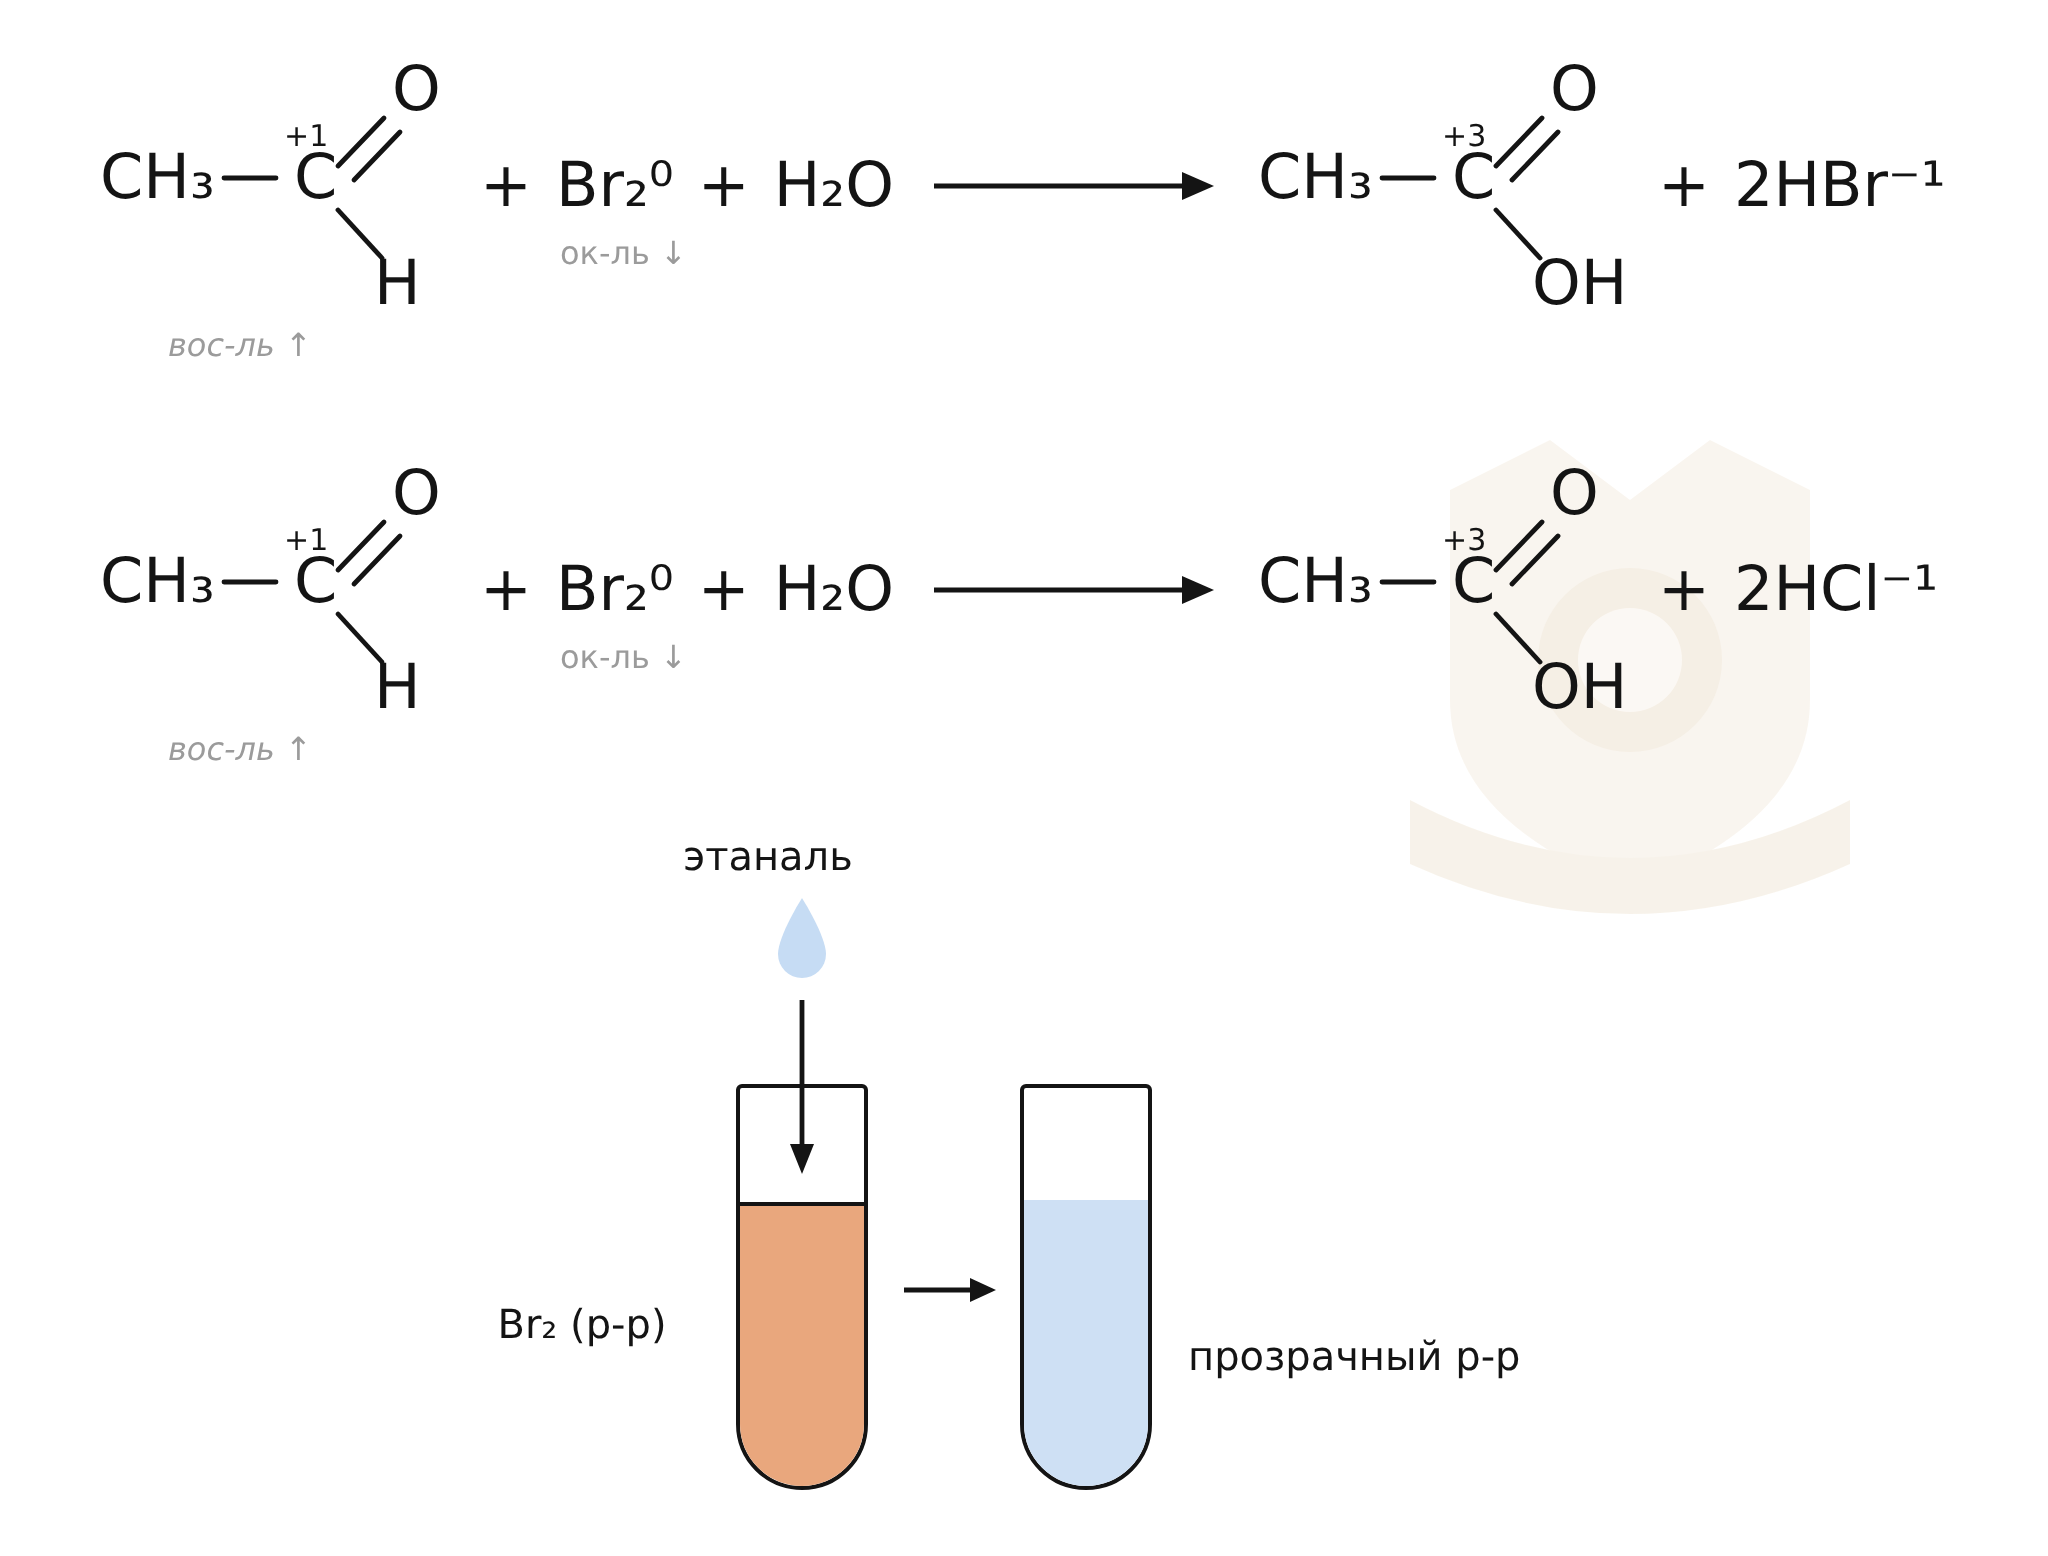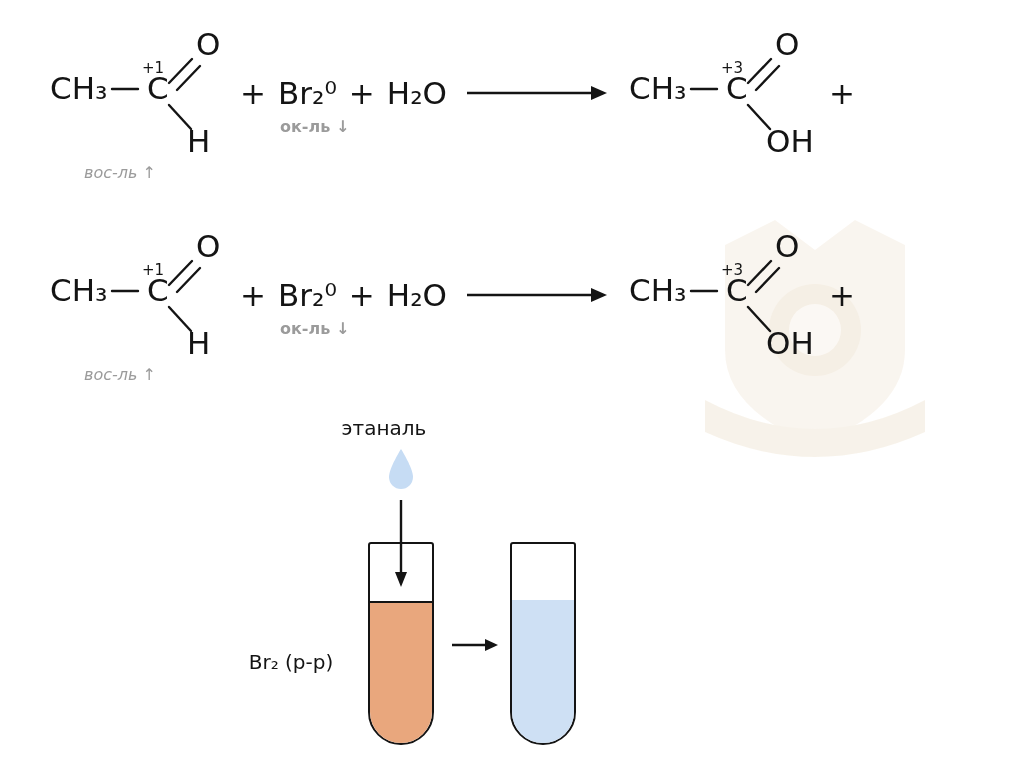--- a/index.html
+++ b/index.html
@@ -35,21 +35,21 @@
 
   .term { font-size: 31px; white-space: nowrap; }
   .halogen-wrap { position: relative; display: inline-block; }
 
   .sub-label {
     font-size: 16px;
     color: var(--label-gray, #9b9b9b);
     white-space: nowrap;
   }
   .reducer-label { position: absolute; left: 36px; top: 140px; font-style: italic; }
-  .oxidizer-label { position: absolute; left: 2px; top: 42px; font-weight: bold; }
+  .oxidizer-label { position: absolute; left: 2px; top: 42px; }
 
   .rxn-arrow { margin: 0 8px; flex: 0 0 auto; }
   .rxn-arrow line { stroke: var(--ink, #141414); stroke-width: 2.4; }
   .rxn-arrow path { fill: var(--ink, #141414); }
 
   
   .exp-label { position: absolute; z-index: 1; font-size: 20px; white-space: nowrap; }
   .drop-label { left: 332px; top: 416px; width: 104px; text-align: center; }
   .tube1-label { left: 230px; top: 650px; width: 122px; text-align: center; }
   .tube2-label { left: 594px; top: 666px; }
@@ -139,20 +139,21 @@
         <text x="99" y="76" class="sym">C</text>
         <line x1="121" y1="60" x2="144" y2="36"></line>
         <line x1="129" y1="67" x2="152" y2="43"></line>
         <text x="148" y="32" class="sym">O</text>
         <line x1="121" y1="82" x2="143" y2="106"></line>
         <text x="139" y="129" class="sym">OH</text>
       </svg>
     </div>
 
     <span class="term">+</span>
+    <span class="term">2HBr⁻¹</span>
   </div>
 
   <div class="reaction reaction-2">
 
     <div class="formula-block">
       <svg class="formula" width="180" height="135" viewBox="0 0 180 135">
         <text x="2" y="76" class="sym">CH₃</text>
         <line x1="64" y1="66" x2="90" y2="66"></line>
         <text x="94" y="50" class="oxstate">+1</text>
         <text x="99" y="76" class="sym">C</text>
@@ -188,20 +189,21 @@
         <text x="99" y="76" class="sym">C</text>
         <line x1="121" y1="60" x2="144" y2="36"></line>
         <line x1="129" y1="67" x2="152" y2="43"></line>
         <text x="148" y="32" class="sym">O</text>
         <line x1="121" y1="82" x2="143" y2="106"></line>
         <text x="139" y="129" class="sym">OH</text>
       </svg>
     </div>
 
     <span class="term">+</span>
+    <span class="term">2HCl⁻¹</span>
   </div>
 
   <div class="exp-label drop-label">этаналь</div>
 
   <svg class="drop-svg" width="26" height="42" viewBox="0 0 26 42">
     <path d="M13,1 C13,1 1,20 1,29 a12,12 0 0 0 24,0 C25,20 13,1 13,1 Z" fill="var(--drop-blue, #C6DCF4)"></path>
   </svg>
 
   <svg class="down-arrow" width="16" height="88" viewBox="0 0 16 88">
     <line x1="8" y1="0" x2="8" y2="73"></line>
@@ -216,14 +218,15 @@
 
   <svg class="mid-arrow" width="46" height="18" viewBox="0 0 46 18">
     <line x1="0" y1="9" x2="34" y2="9"></line>
     <path d="M33,3 L46,9 L33,15 Z"></path>
   </svg>
 
   <div class="tube tube-2">
     <div class="liquid liquid-clear"></div>
   </div>
 
+  <div class="exp-label tube2-label">прозрачный р-р</div>
 
 </div>
 
 </body></html>

